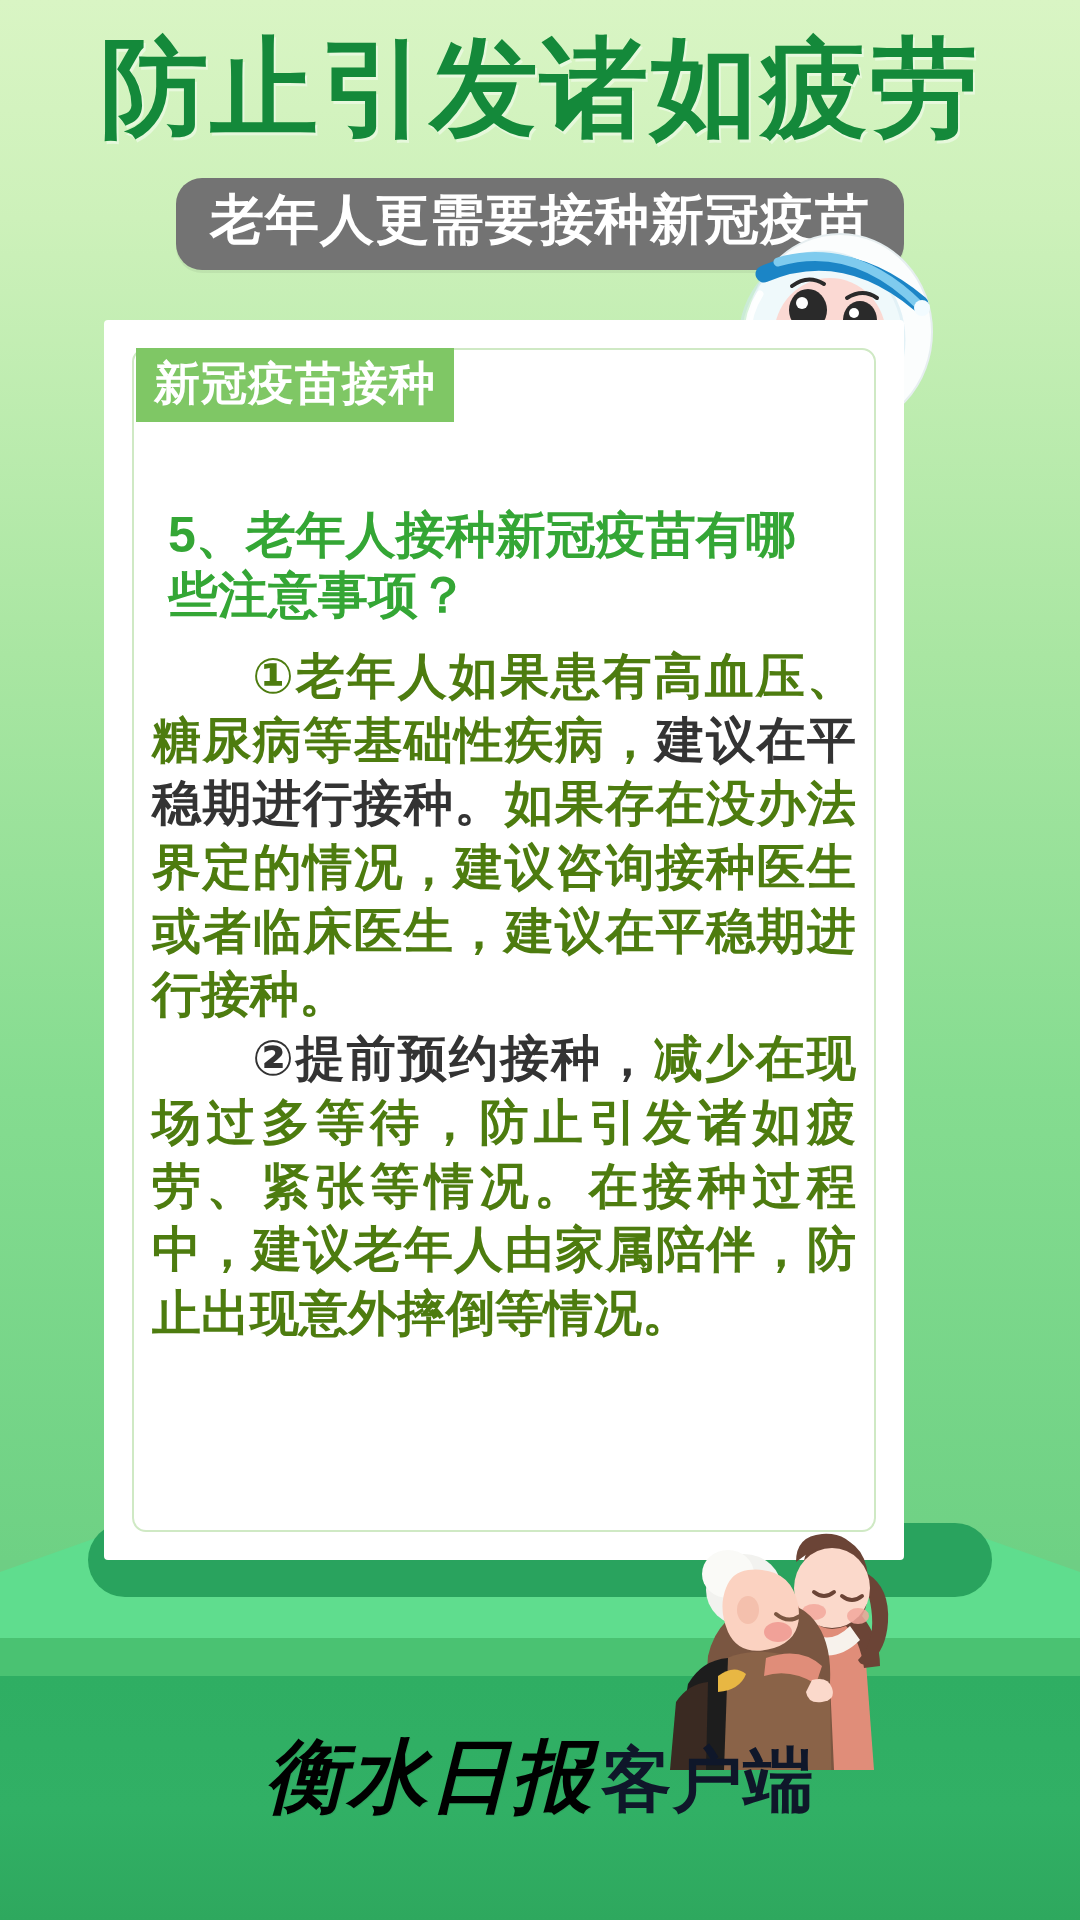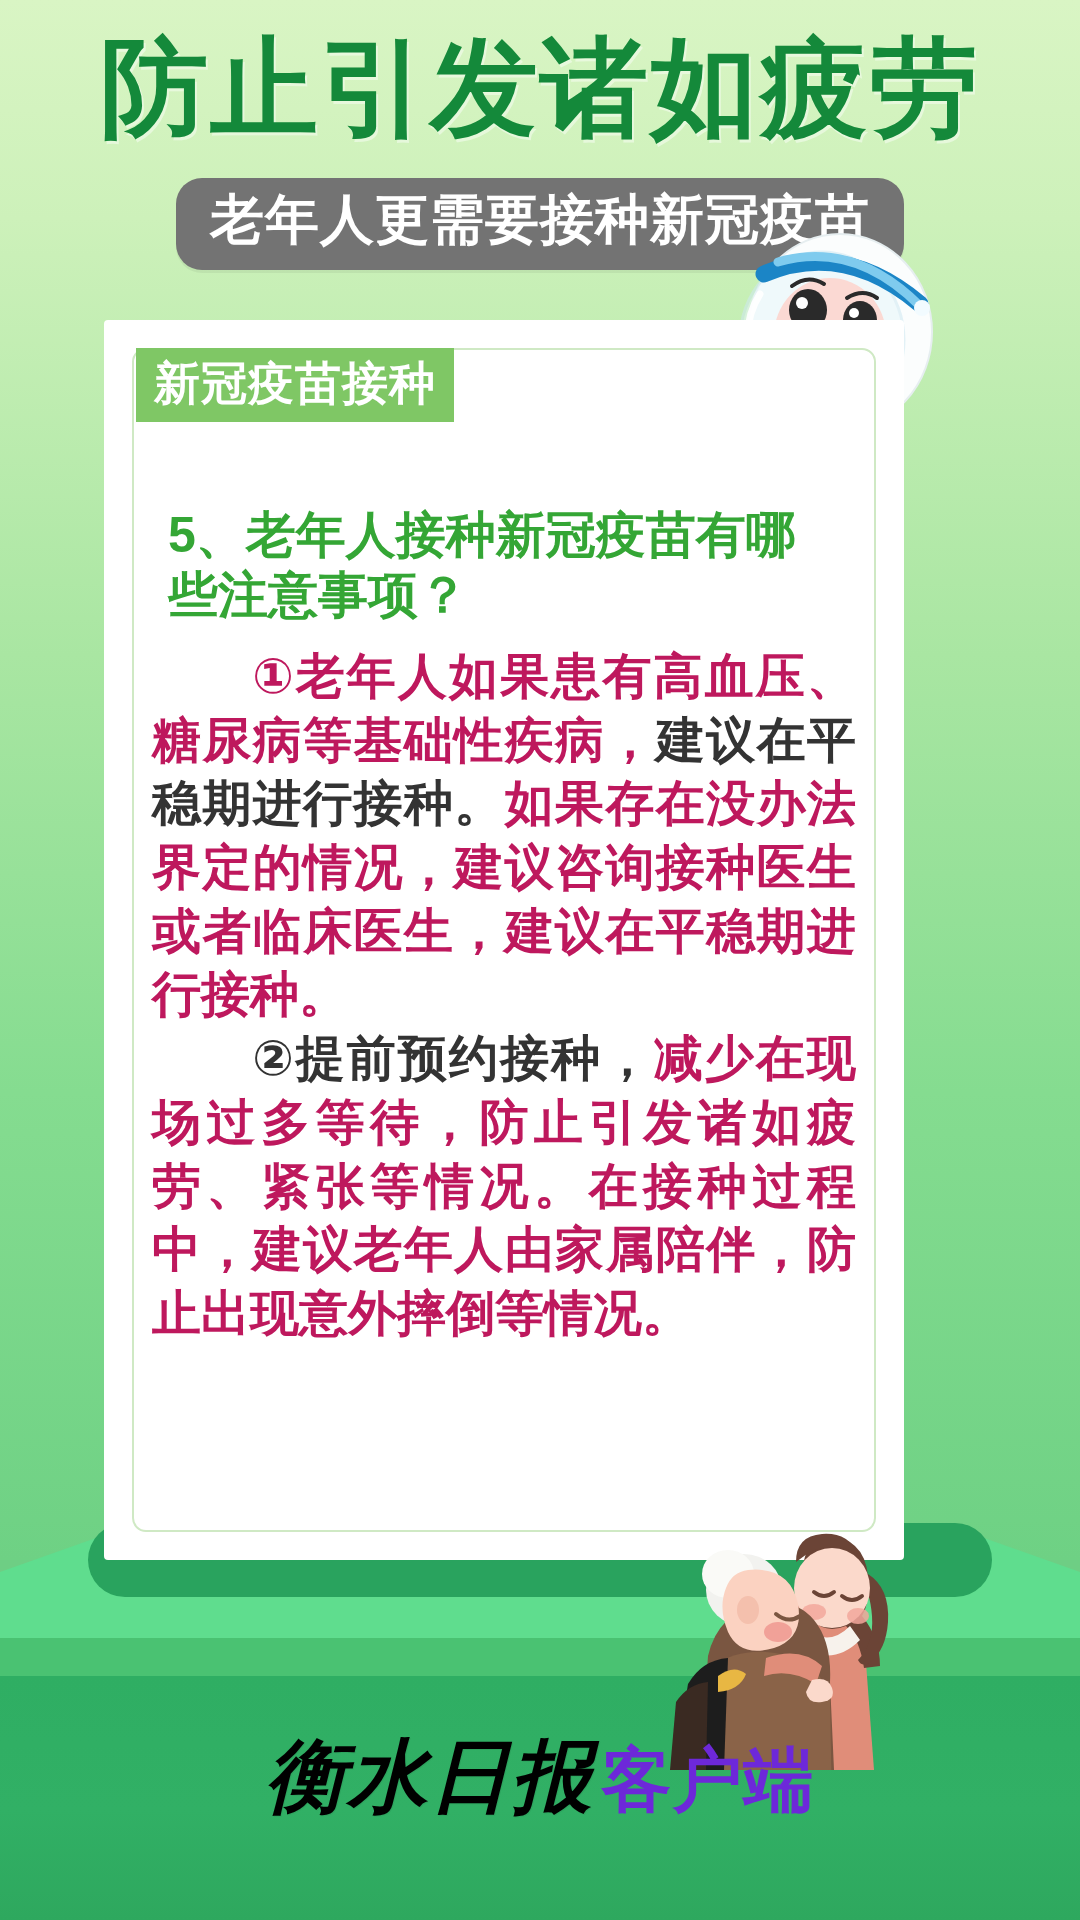--- a/index.html
+++ b/index.html
@@ -89,40 +89,40 @@
     letter-spacing:0px;
   }
   #body-text{
     position:absolute; left:48px; top:325px; width:704px;
     font-size:49px; line-height:1.30;
     font-weight:bold;
     color:#1f6e21;
     text-align:justify;
     text-justify:inter-ideograph;
   }
-  .t-green{ color:#be185d;margin-top:41px; }
+  .t-green{ color:#4d7c0f;margin-top:41px; }
   .t-dark { color:#333333; }
   .t-navy { color:#141445; }
   .indent{ display:inline-block; width:2em; }
   .para{ margin:0; }
 
   
   #footer-logo{
     position:absolute; left:0; top:1724px; width:1080px;
     text-align:center;
     white-space:nowrap;
   }
   #footer-paper{
     font-family:"Liberation Serif","DejaVu Serif",serif;
     font-style:italic; font-weight:bold;
     font-size:80px; color:#000000; letter-spacing:2px;
     text-shadow:1px 1px 0 rgba(0,0,0,.06);
   }
   #footer-app{
-    font-weight:bold; font-size:70px; color:#6d28d9;
+    font-weight:bold; font-size:70px; color:#0f172a;
     letter-spacing:1px; margin-left:8px;
   }
 
   
   #ppe-worker{ position:absolute; left:672px; top:212px; width:300px; height:400px; }
   #elderly-couple{ position:absolute; left:512px; top:1150px; width:320px; height:300px; }
 </style>
 </head>
 <body>
 

